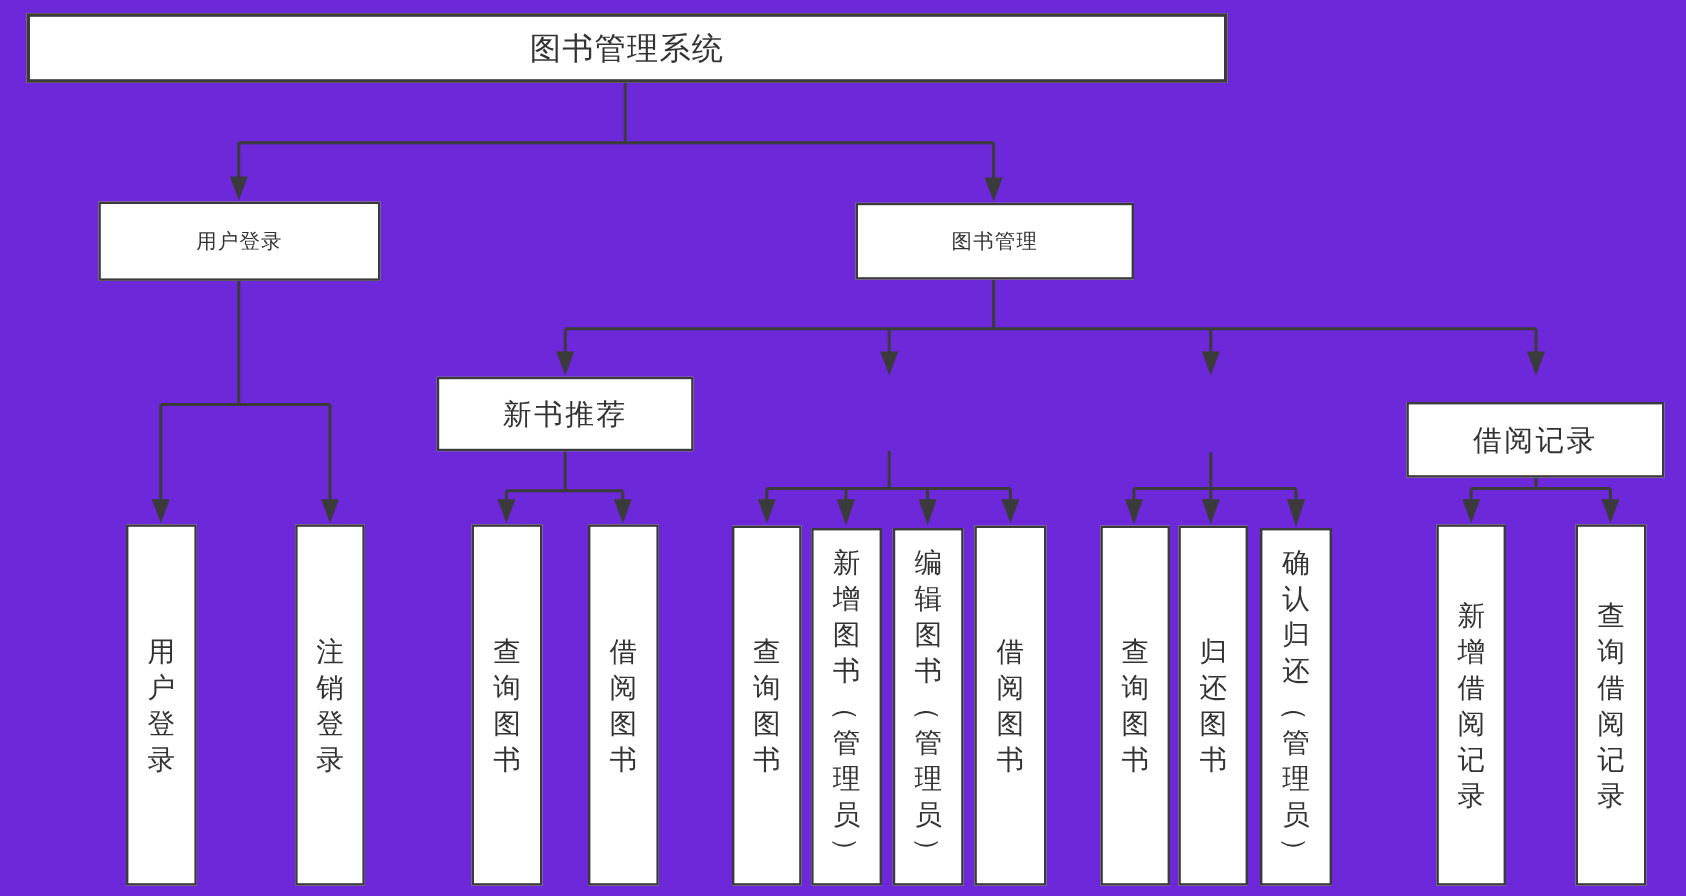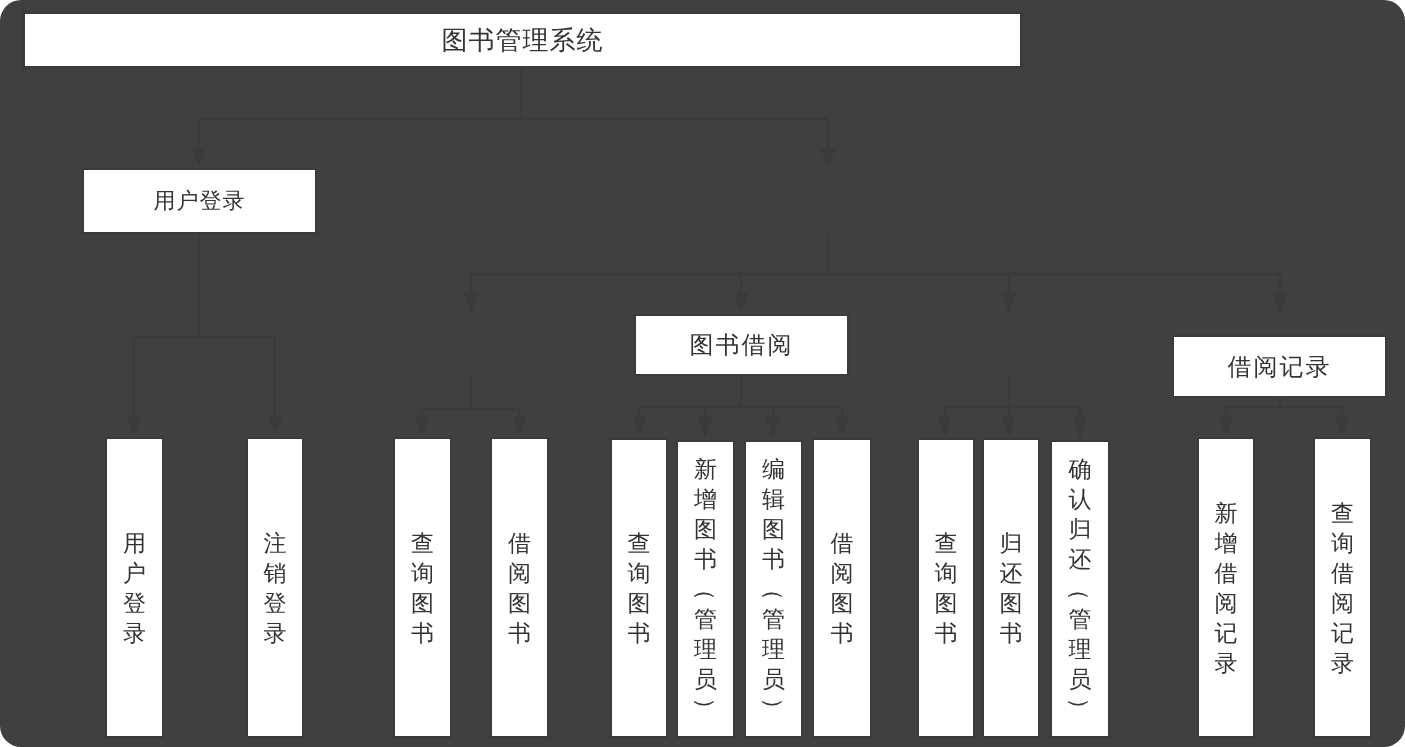--- a/index.html
+++ b/index.html
@@ -1,37 +1,36 @@
 <!DOCTYPE html>
 <html><head>
 <meta charset="utf-8">
 <style>
   html,body { margin:0; padding:0; background:#ffffff; }
   #stage {
     position:relative;
     width:1405px; height:747px;
-    background:#404040;
+    background:#6d28d9;
     font-family:"Liberation Sans","DejaVu Sans",sans-serif;
     overflow:hidden;
     color:#333333;
-    border-radius:21px;
   }
   #connectors { position:absolute; left:0; top:0; width:1405px; height:747px; }
   .node {
     position:absolute;
     box-sizing:border-box;
     border:2px solid #3b3b3b;
     background:#ffffff;
     display:flex;
     align-items:center;
     justify-content:center;
     color:#333333;
   }
   .node.root-box { border-width:3px; font-size:26px; letter-spacing:1px; }
-  .node.lvl2 { font-size:22px; letter-spacing:1px; }
+  .node.lvl2 { font-size:17px; letter-spacing:1px; }
   .node.lvl3 { font-size:24px; letter-spacing:2px; }
   .node.vbox { flex-direction:column; font-size:23px; }
   .vchar { display:block; height:30px; line-height:30px; text-align:center; width:100%; }
   .vchar.rot { transform:rotate(90deg); }
   .watermark {
     position:absolute;
     right:12px; bottom:7px;
     font-size:20px;
     color:#b3b0ad;
     letter-spacing:1px;
@@ -104,22 +103,23 @@
     </g>
     <g fill="#3b3b3b" stroke="none">
       <polygon points="1218.5,416 1233.5,416 1226,436"></polygon>
       <polygon points="1334.5,416 1349.5,416 1342,436"></polygon>
     </g>
   </svg>
 
   <div class="node root-box" style="left:22px; top:11px; width:1001px; height:58px;">图书管理系统</div>
 
   <div class="node lvl2" style="left:82px; top:168px; width:235px; height:66px;">用户登录</div>
-
-  <div class="node lvl3" style="left:634px; top:314px; width:215px; height:62px;">图书借阅</div>
+  <div class="node lvl2" style="left:713px; top:169px; width:232px; height:64px;">图书管理</div>
+
+  <div class="node lvl3" style="left:364px; top:314px; width:214px; height:62px;">新书推荐</div>
   <div class="node lvl3" style="left:1172px; top:313px; width:215px; height:63px;margin-top:22px;">借阅记录</div>
 
   <div class="node vbox" style="left:105px; top:437px; width:59px; height:301px;">
       <span class="vchar">用</span>
       <span class="vchar">户</span>
       <span class="vchar">登</span>
       <span class="vchar">录</span>
     </div>
   <div class="node vbox" style="left:246px; top:437px; width:58px; height:301px;">
       <span class="vchar">注</span>

